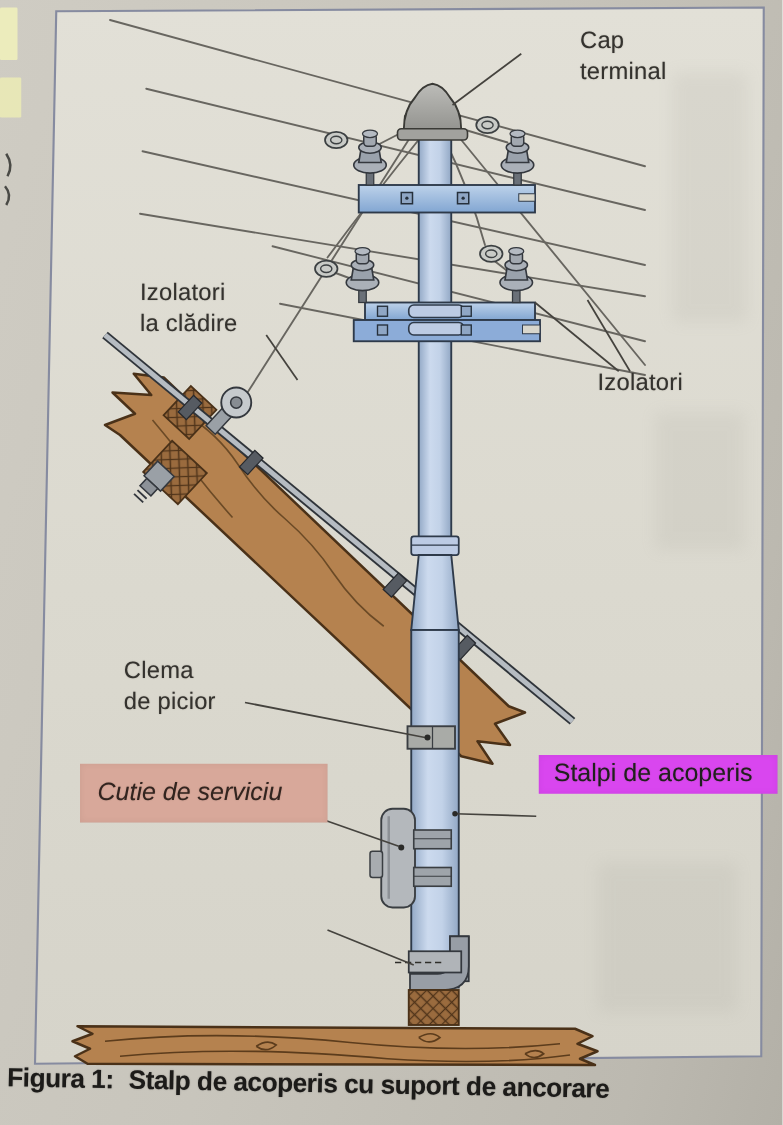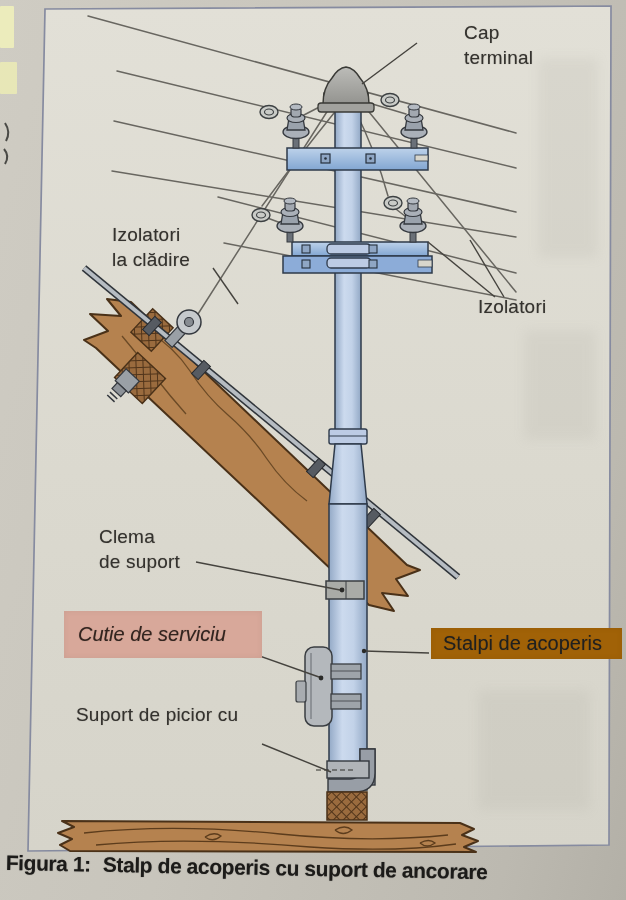--- a/index.html
+++ b/index.html
@@ -11,21 +11,21 @@
   .label{
     position:absolute;color:#34322e;font-size:19px;line-height:1.32;
     text-shadow:0 0 1px rgba(70,68,62,.45);letter-spacing:.2px;z-index:3;
   }
   .label-box{
     position:absolute;display:flex;align-items:center;color:#32241f;
     font-size:20px;z-index:3;text-shadow:0 0 1px rgba(70,50,40,.4);
     box-shadow:inset 0 0 6px rgba(0,0,0,.06);
   }
   #cutie-box{left:64px;top:611px;width:184px;height:47px;padding-left:14px;background:#d8a89a;font-style:italic;}
-  #stalpi-box{left:431px;top:628px;width:179px;height:31px;padding-left:12px;background:#a16207;color:#20201e;}
+  #stalpi-box{left:431px;top:604px;width:179px;height:31px;padding-left:12px;background:#d946ef;color:#20201e;}
   #caption{
     position:absolute;left:6px;top:851px;width:606px;z-index:3;
     font-weight:bold;font-size:21px;letter-spacing:-0.4px;color:#1c1b19;
     transform:rotate(1.1deg);transform-origin:left top;
     text-shadow:0 0 1px rgba(40,40,38,.5);
   }
   #caption .cap-prefix{margin-right:12px;}
   svg{position:absolute;left:0;top:0;z-index:1;}
 </style>
 </head>
@@ -248,30 +248,29 @@
   <div>Izolatori</div>
   <div>la clădire</div>
 </div>
 
 <div class="label" style="left:478px;top:294px;">
   <div>Izolatori</div>
 </div>
 
 <div class="label" style="left:99px;top:524px;">
   <div>Clema</div>
-  <div>de suport</div>
+  <div>de picior</div>
 </div>
 
 <div class="label-box" id="cutie-box">
   <span>Cutie de serviciu</span>
 </div>
 
 <div class="label-box" id="stalpi-box">
   <span>Stalpi de acoperis</span>
 </div>
 
 <div class="label" style="left:76px;top:702px;">
-  <div>Suport de picior cu</div>
 </div>
 
 <div id="caption">
   <span class="cap-prefix">Figura 1:</span><span>Stalp de acoperis cu suport de ancorare</span>
 </div>
 
 </body></html>

